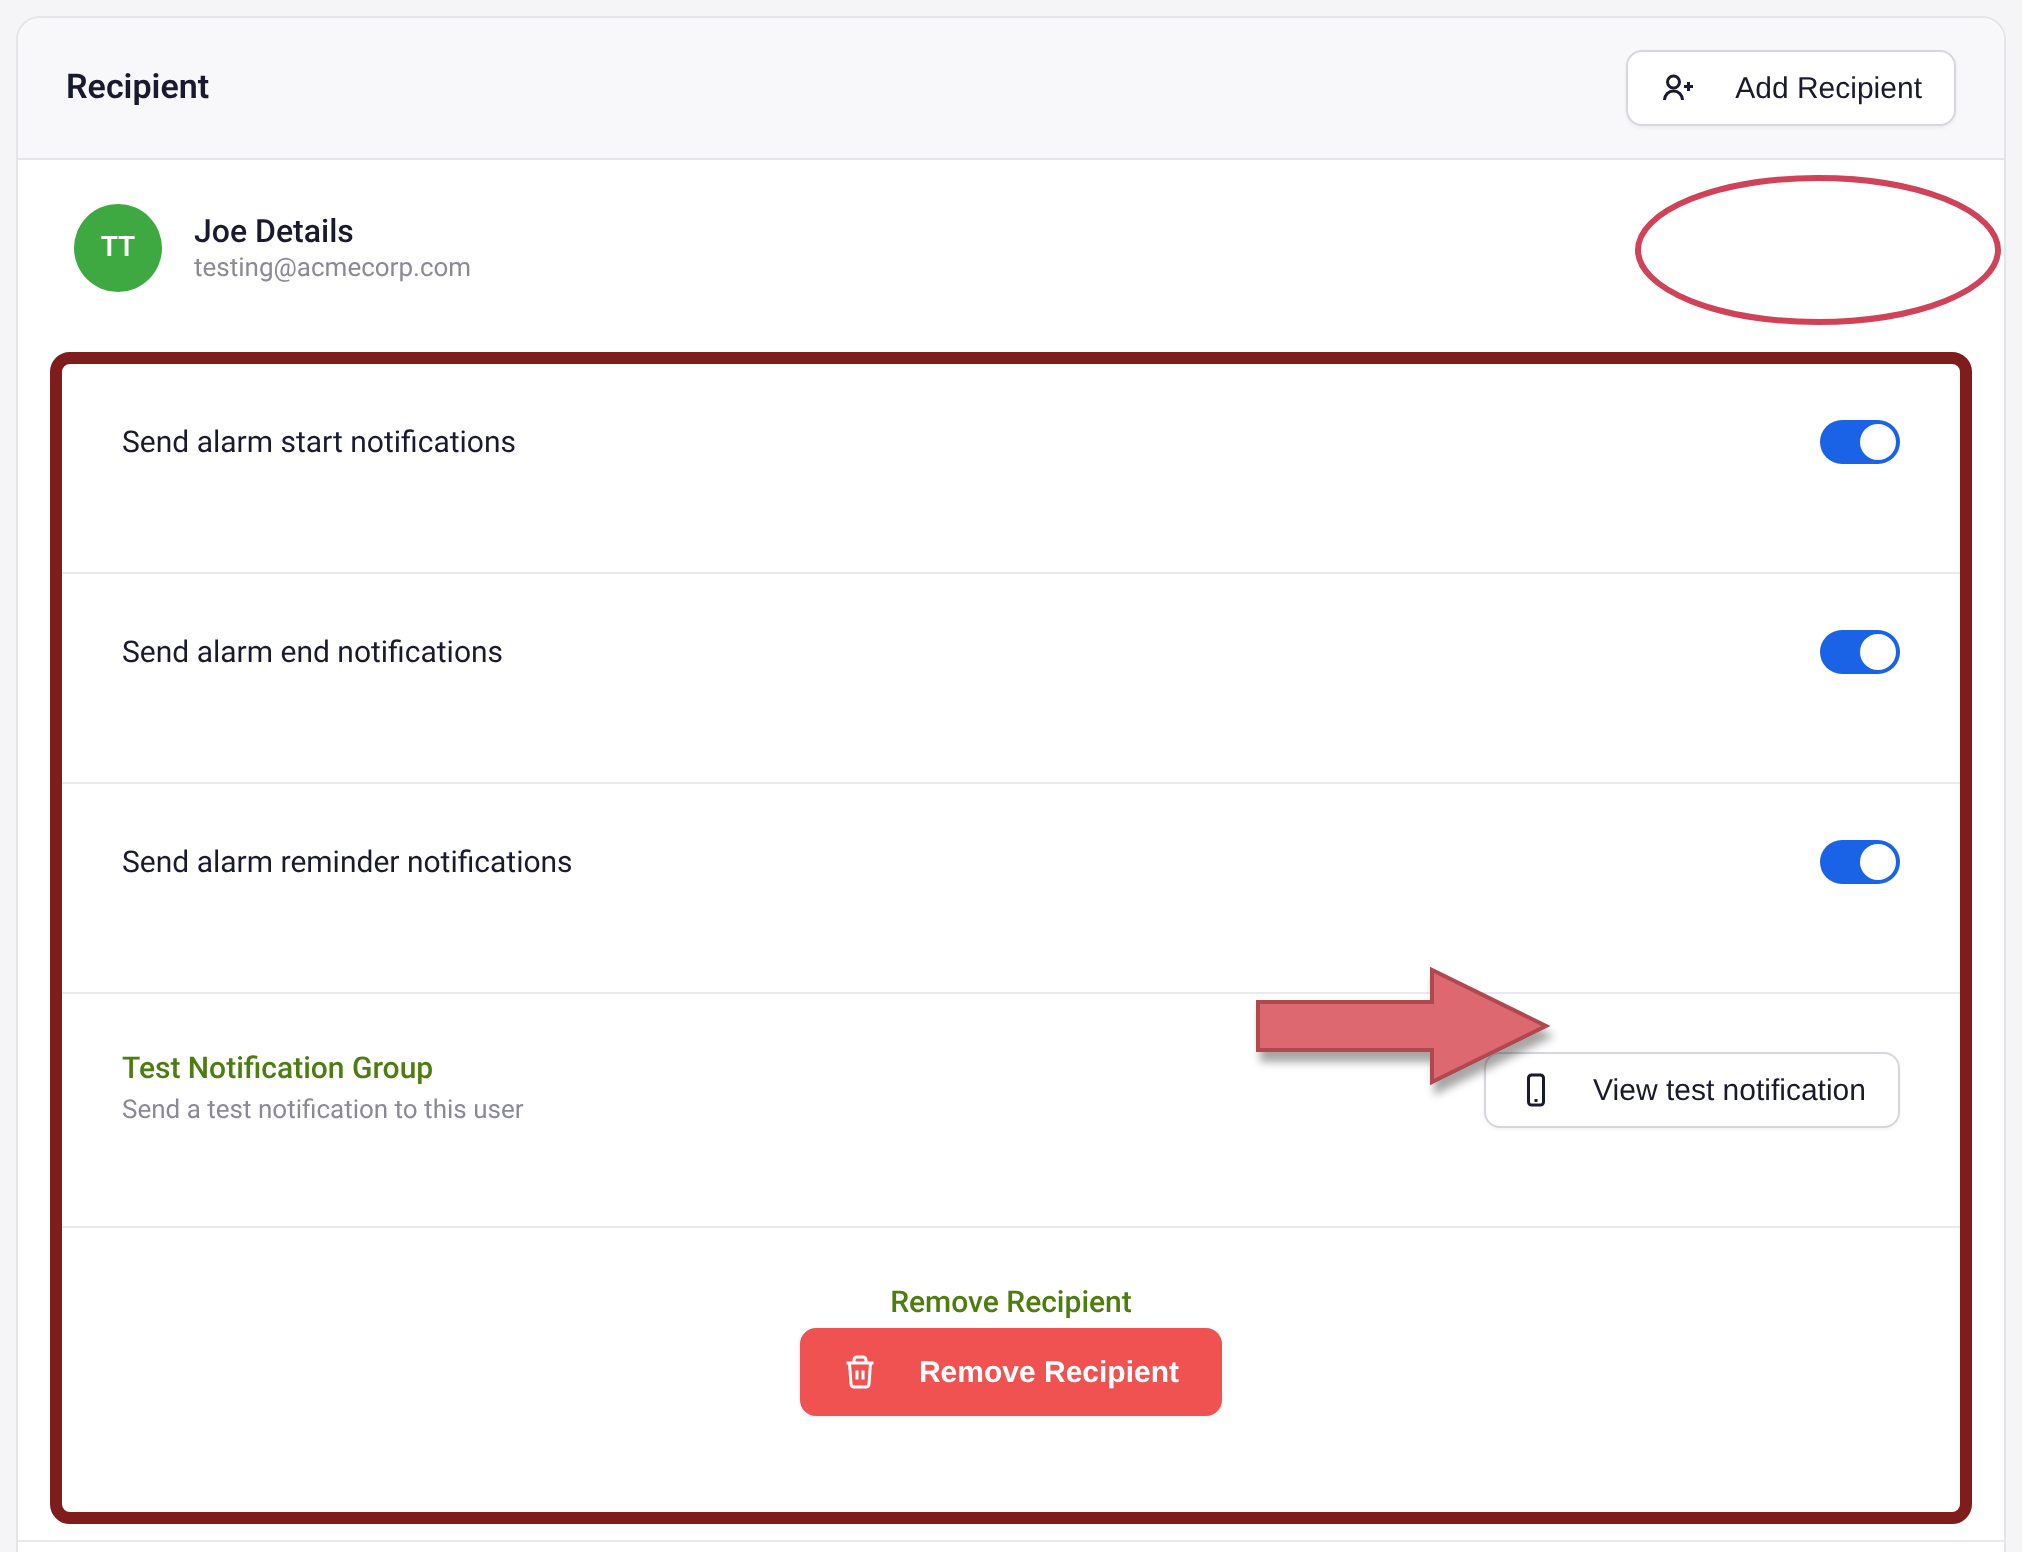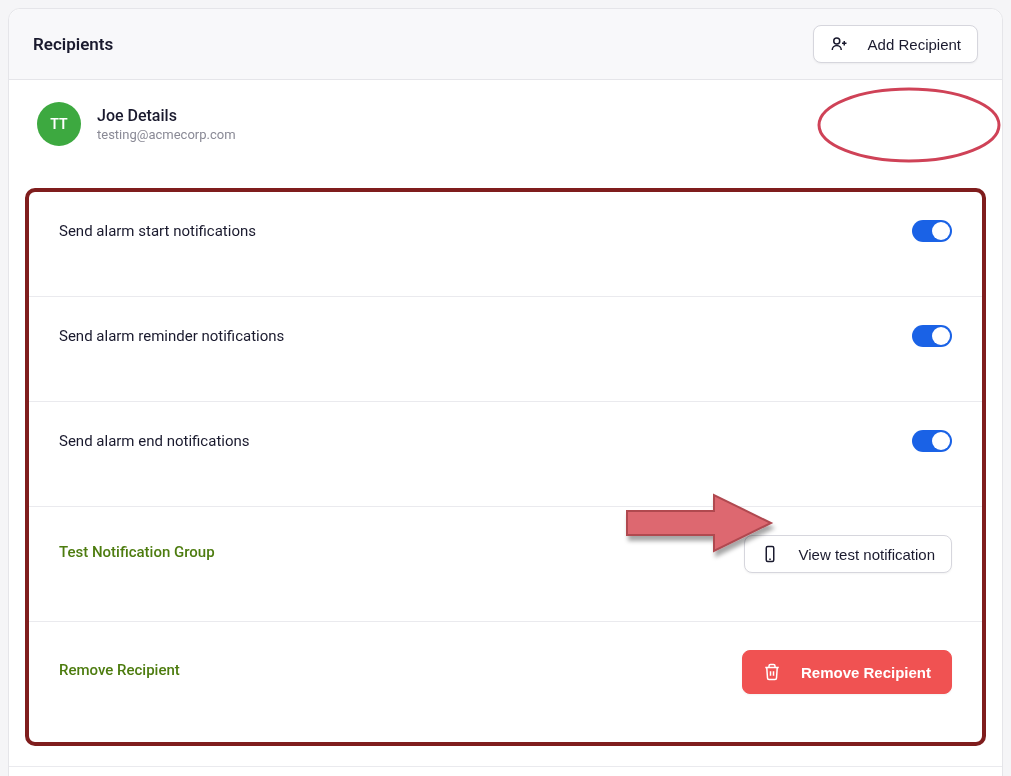--- a/index.html
+++ b/index.html
@@ -80,22 +80,22 @@
       font-size: 16px;
       font-weight: 500;
       color: #1a1a2e;
       margin-bottom: 2px;
     }
     .recipient-email {
       font-size: 13px;
       color: #8a8a96;
     }
     .details-panel {
-      margin: 20px 16px;
-      border: 4px solid #7f1d1d;
+      margin: 8px 16px;
+      border: 6px solid #7f1d1d;
       border-radius: 10px;
       overflow: hidden;
     }
     .toggle-row {
       display: flex;
       align-items: center;
       justify-content: space-between;
       padding: 28px 30px 54px 30px;
       border-bottom: 1px solid #eaeaee;
     }
@@ -123,21 +123,21 @@
       border-radius: 50%;
     }
     .action-row {
       display: flex;
       align-items: center;
       justify-content: space-between;
       padding: 28px 30px 48px 30px;
       border-bottom: 1px solid #eaeaee;
       position: relative;
     }
-    .action-row:last-child { border-bottom: none; }
+    .action-row:last-child { border-bottom: none; flex-direction: column; }
     .action-text h4 {
       font-size: 15px;
       font-weight: 500;
       color: #4d7c0f;
       margin-bottom: 4px;
     }
     .action-text p {
       font-size: 13px;
       color: #8a8a96;
       line-height: 1.4;
@@ -170,21 +170,21 @@
 </head>
 <body>
 
 <div class="card" style="position:relative;">
 
   <svg class="annotation-ellipse" viewBox="0 0 190 82">
     <ellipse cx="95" cy="41" rx="90" ry="36" fill="none" stroke="#cf4257" stroke-width="3"></ellipse>
   </svg>
 
   <div class="header-bar">
-    <div class="header-title">Recipients</div>
+    <div class="header-title">Recipient</div>
     <button class="btn">
       <svg class="icon-svg" viewBox="0 0 24 24" fill="none" stroke="currentColor" stroke-width="2">
         <circle cx="9" cy="8" r="4"></circle>
           <path d="M3 20c0-3.3 2.7-6 6-6s6 2.7 6 6"></path>
           <path d="M19 8v6M16 11h6"></path>
       </svg>
       <span>Add Recipient</span>
     </button>
   </div>
 
@@ -199,42 +199,43 @@
   </div>
 
   <div class="details-panel">
 
     <div class="toggle-row">
       <div class="toggle-label">Send alarm start notifications</div>
       <div class="toggle"></div>
     </div>
 
     <div class="toggle-row">
+      <div class="toggle-label">Send alarm end notifications</div>
+      <div class="toggle"></div>
+    </div>
+
+    <div class="toggle-row">
       <div class="toggle-label">Send alarm reminder notifications</div>
-      <div class="toggle"></div>
-    </div>
-
-    <div class="toggle-row">
-      <div class="toggle-label">Send alarm end notifications</div>
       <div class="toggle"></div>
     </div>
 
     <div class="action-row">
 
       <svg class="annotation-arrow" viewBox="0 0 160 74">
         <defs>
           <filter id="sh" x="-20%" y="-20%" width="140%" height="180%">
             <feDropShadow dx="2" dy="5" stdDeviation="2" flood-color="#000" flood-opacity="0.35"></feDropShadow>
           </filter>
         </defs>
         <path d="M 8 20 L 95 20 L 95 4 L 152 32 L 95 60 L 95 44 L 8 44 Z" fill="#dd6870" stroke="#b04850" stroke-width="2" filter="url(#sh)"></path>
       </svg>
 
       <div class="action-text">
         <h4>Test Notification Group</h4>
+        <p>Send a test notification to this user</p>
       </div>
       <button class="btn">
         <svg class="icon-svg" viewBox="0 0 24 24" fill="none" stroke="currentColor" stroke-width="2">
           <rect x="7" y="2" width="10" height="20" rx="2"></rect>
             <line x1="11" y1="19" x2="13" y2="19"></line>
         </svg>
         <span>View test notification</span>
       </button>
     </div>
 

